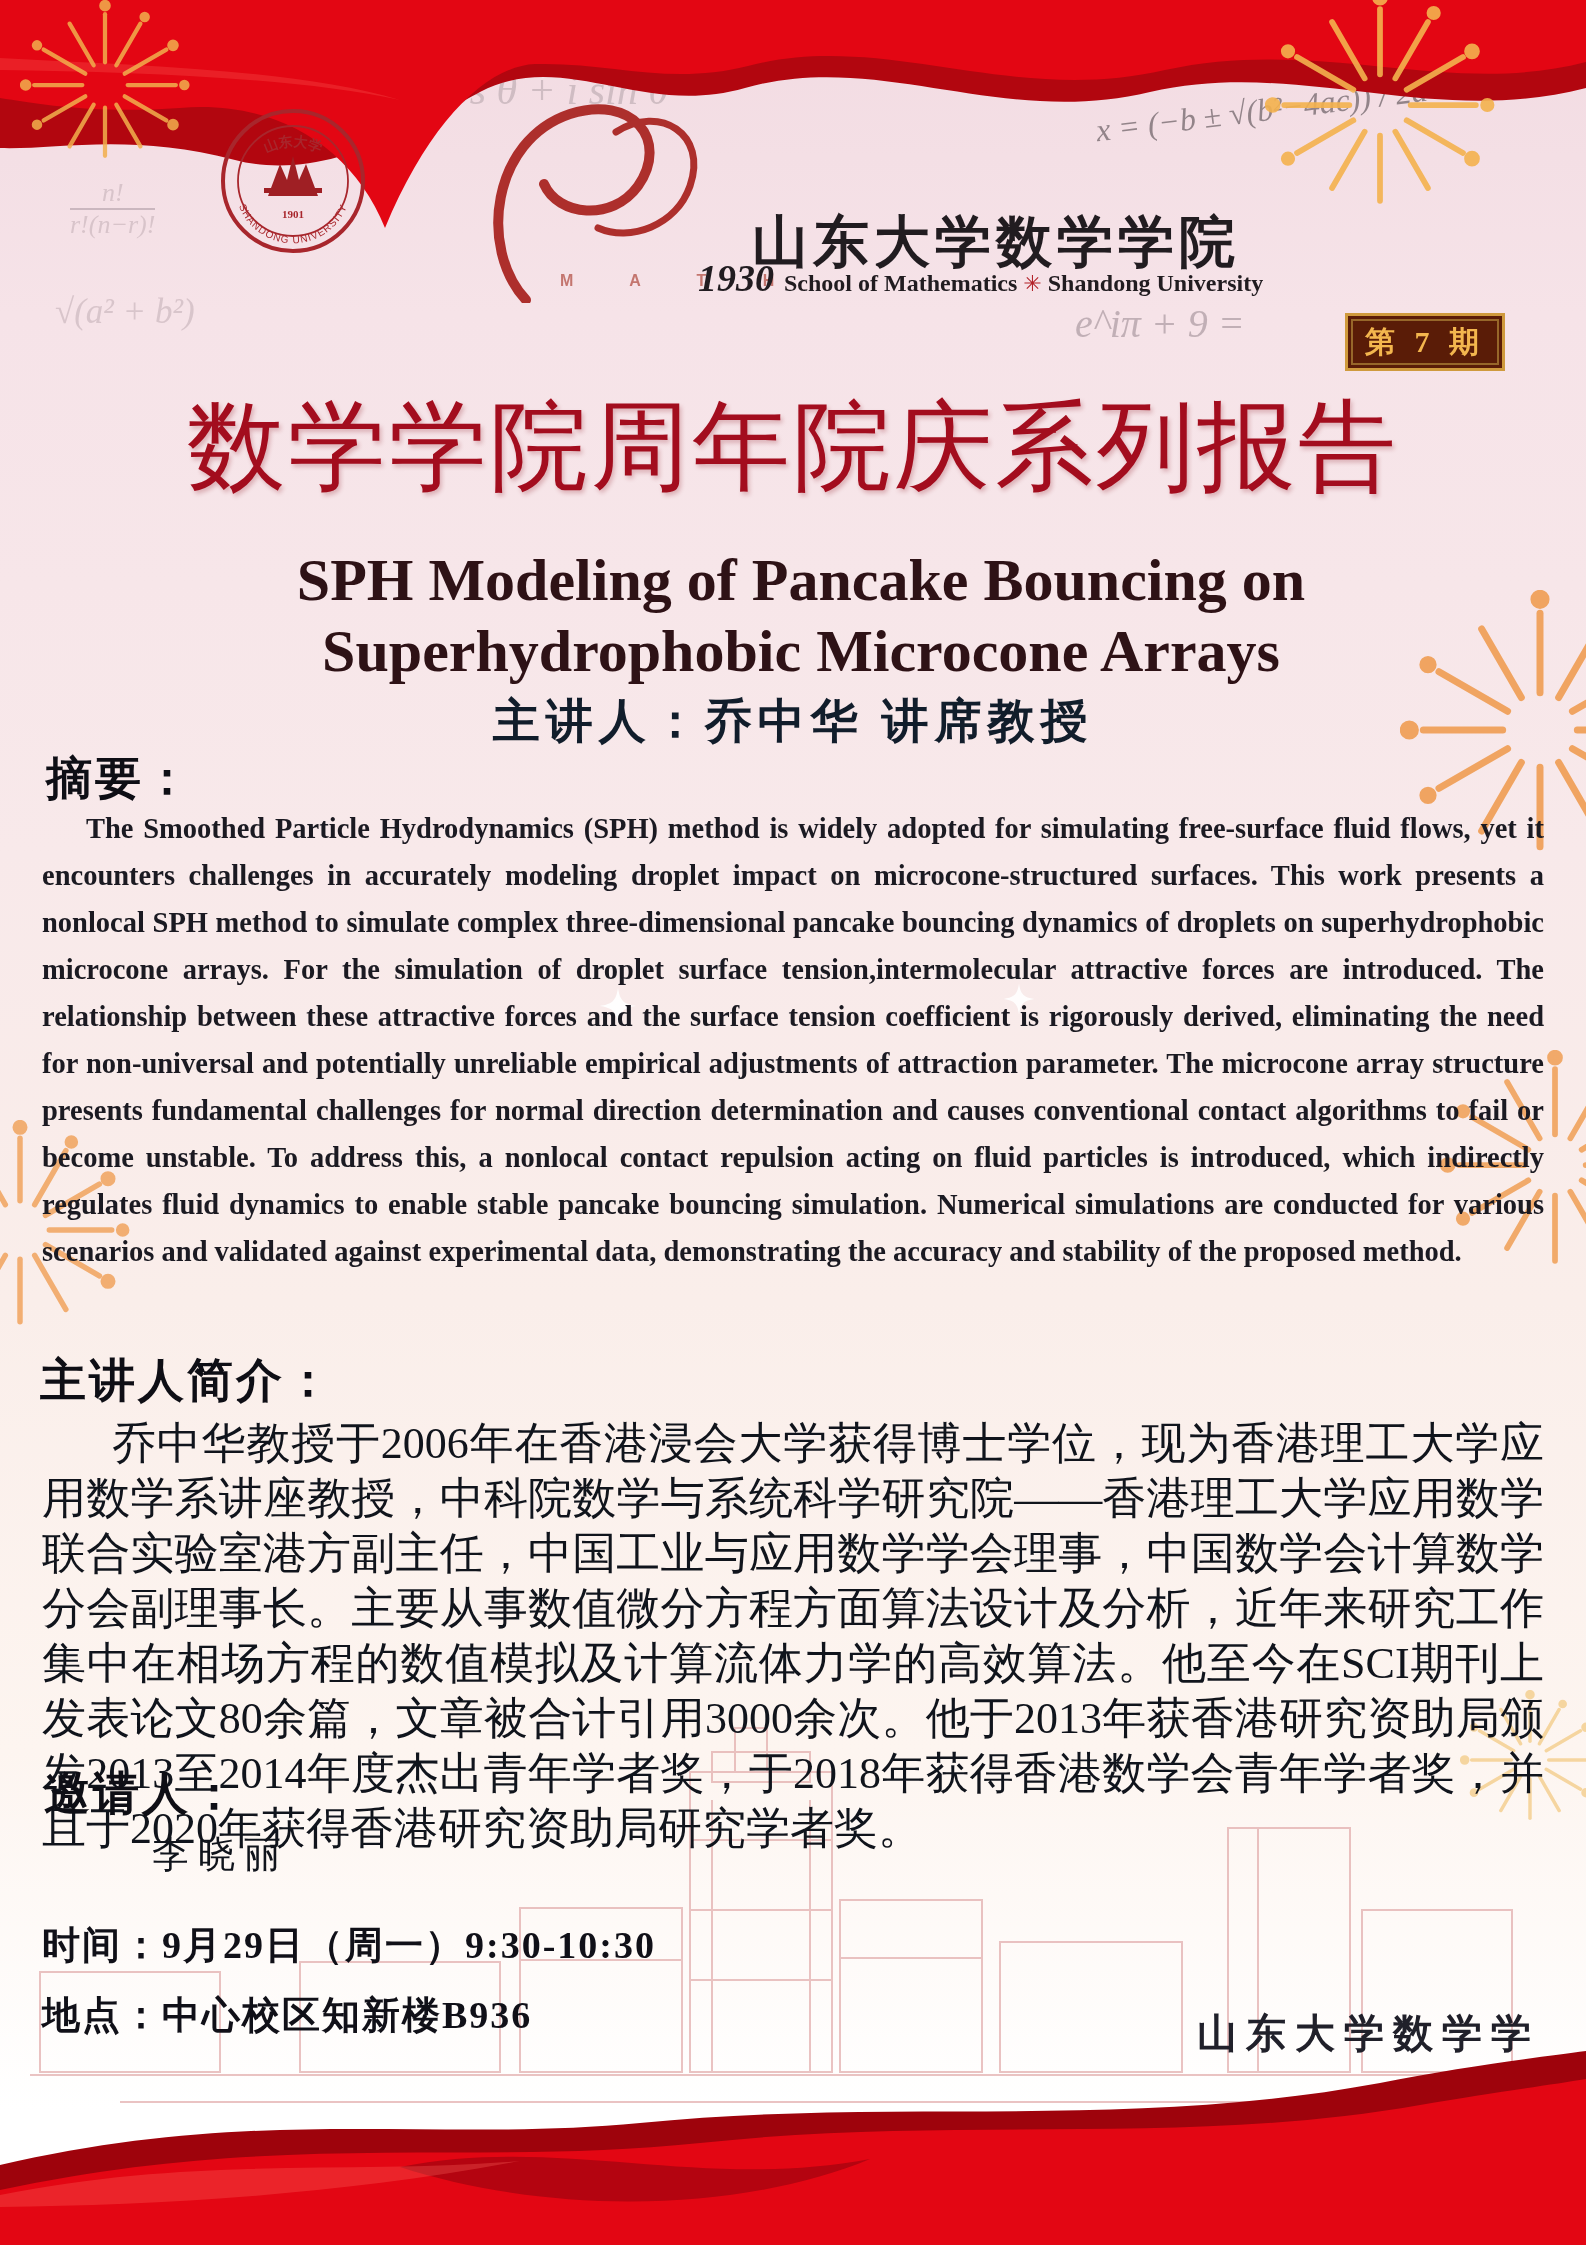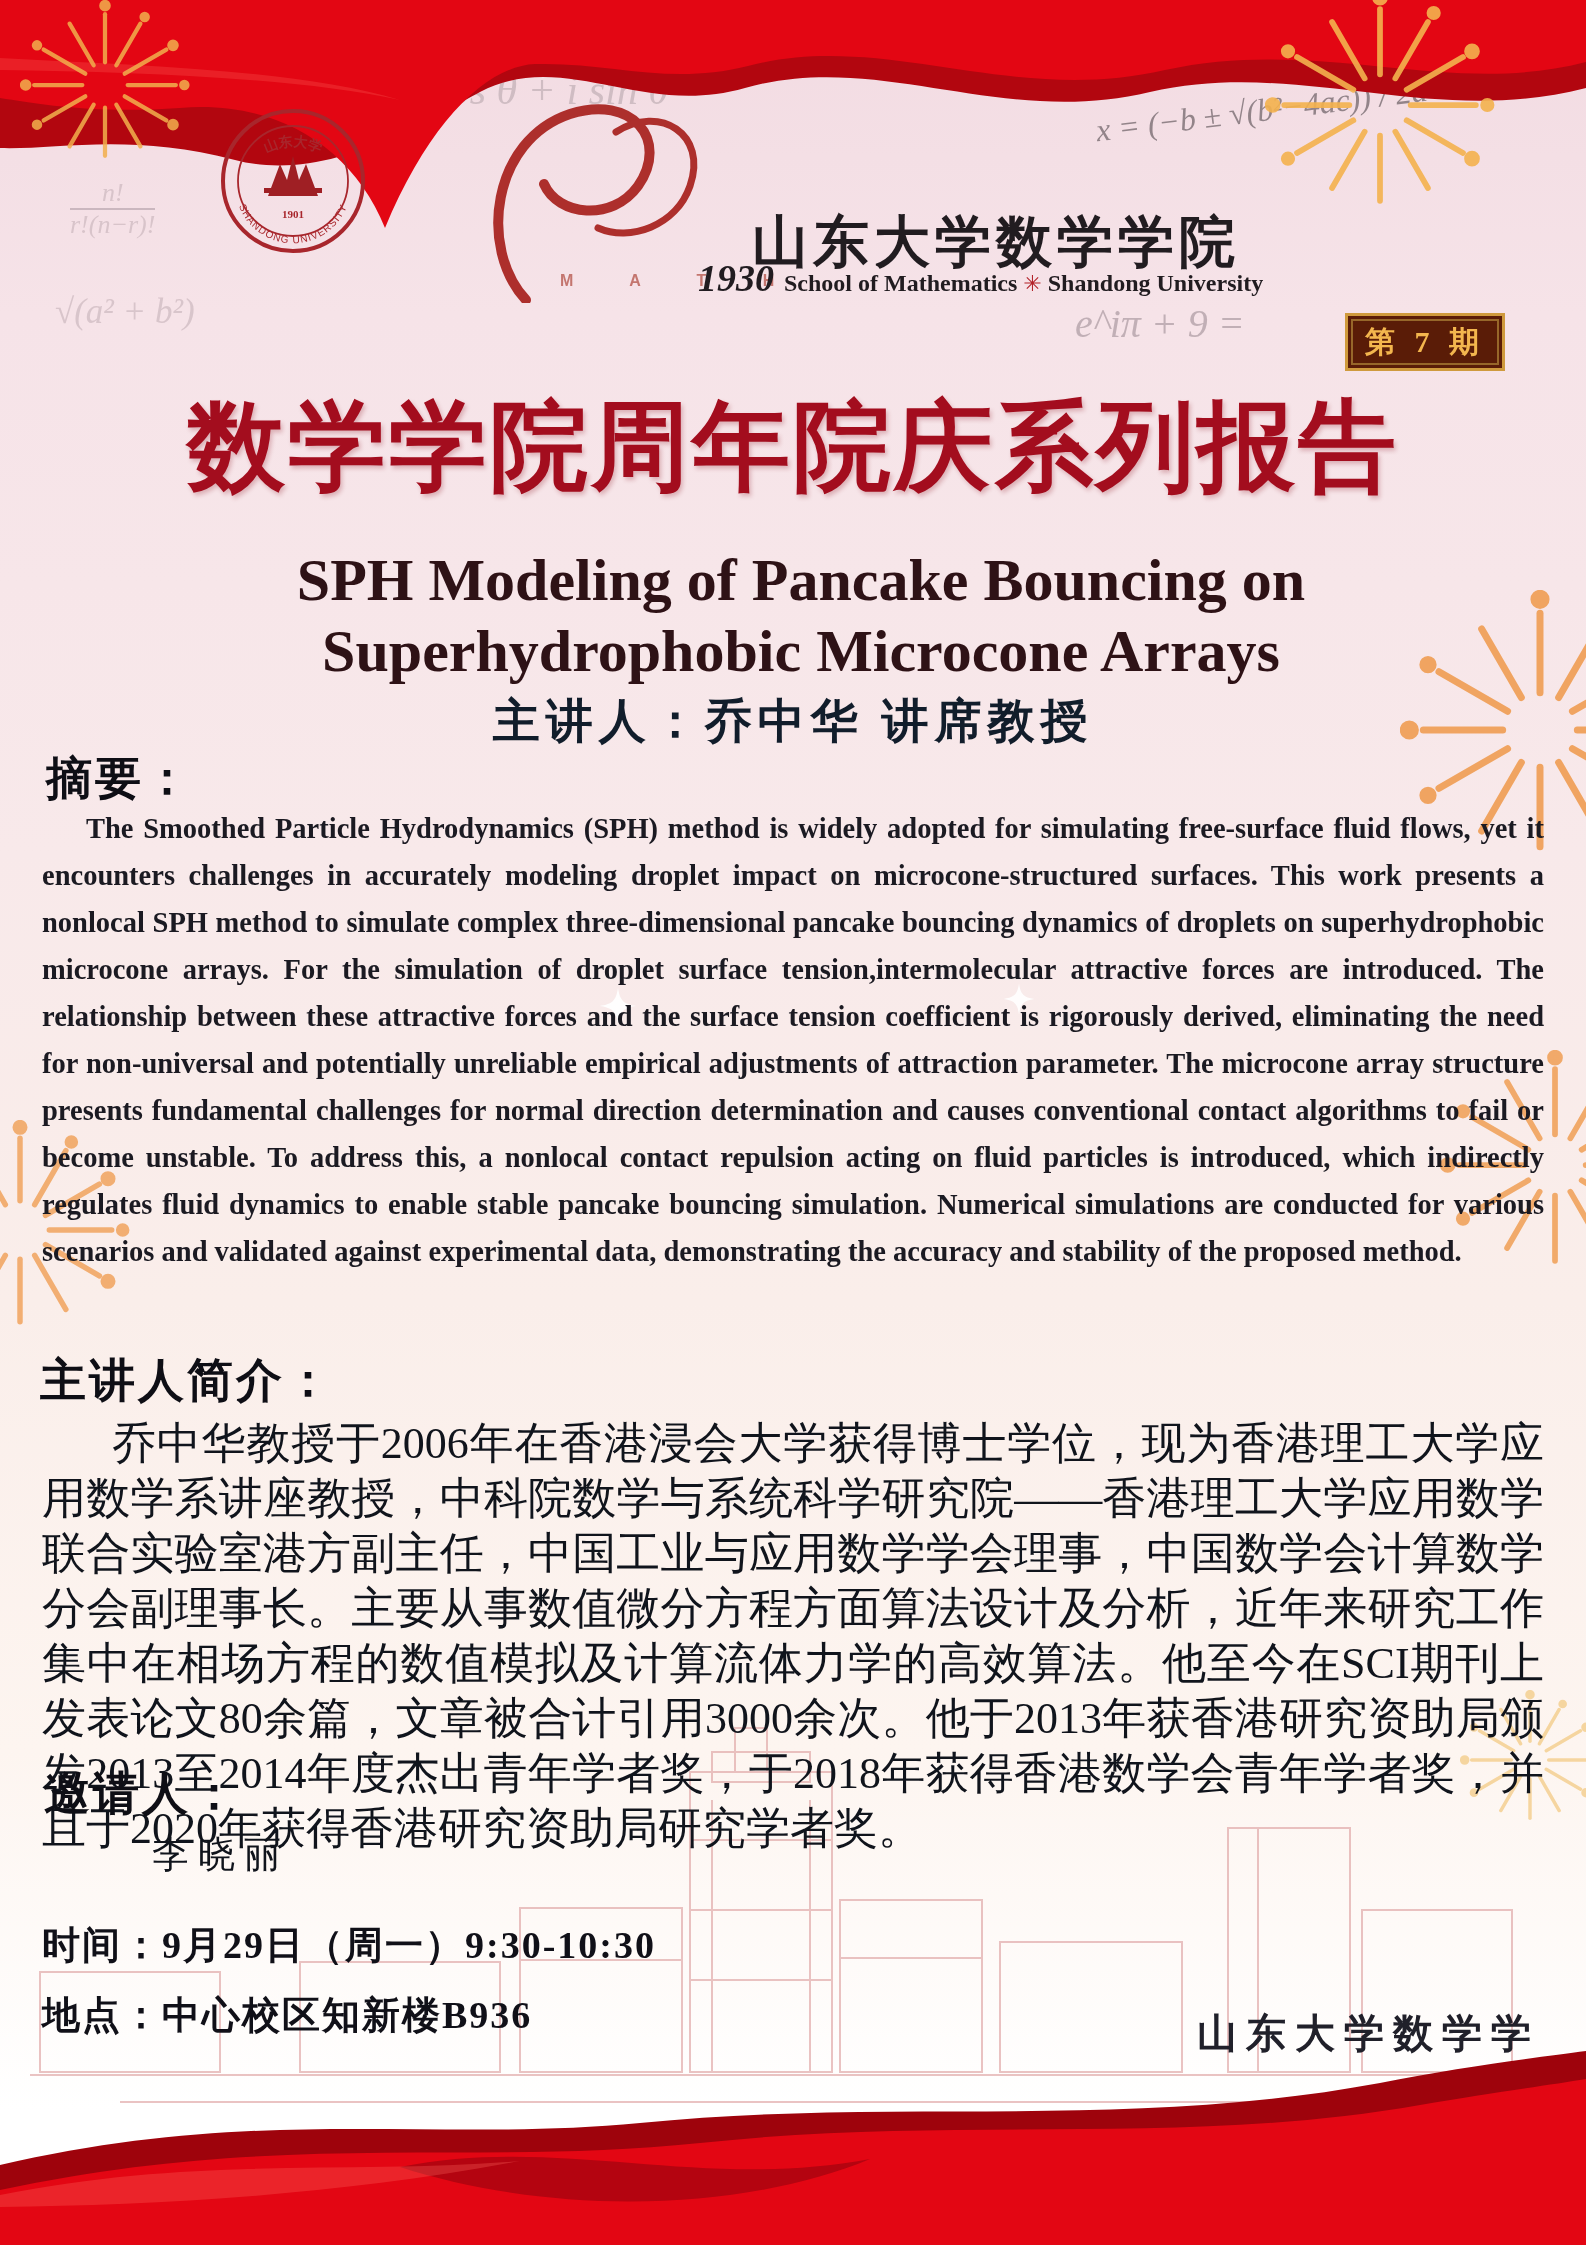--- a/index.html
+++ b/index.html
@@ -23,21 +23,21 @@
   .uni-en .yr{font-size:38px;font-weight:700;font-style:italic;margin-right:10px;}
   .uni-en .nm{font-size:24px;font-weight:700;}
   .uni-en .star{font-size:22px;color:#b3232a;margin:0 6px;font-style:normal;}
   .badge{position:absolute;left:1345px;top:313px;width:154px;height:52px;background:#5a1c07;
     border:3px solid #cf9a3d;box-shadow:inset 0 0 0 3px #5a1c07,inset 0 0 0 5px #97672a;
     display:flex;align-items:center;justify-content:center;}
   .badge span{color:#f3b64e;font-size:30px;font-weight:700;letter-spacing:6px;}
   
   .title-row{position:absolute;left:0;top:338px;width:1586px;height:220px;display:flex;
     align-items:center;justify-content:center;}
-  .t-cn{font-size:98px;font-weight:700;color:#a30d1e;letter-spacing:3px;
+  .t-cn{font-size:98px;font-weight:400;color:#a30d1e;letter-spacing:3px;
     text-shadow:2px 3px 4px rgba(140,20,30,.25);}
   .t-num{font-size:238px;line-height:160px;font-style:italic;font-weight:700;padding:0 14px 0 6px;
     background:linear-gradient(165deg,#fbe9a6 5%,#f2cd6c 28%,#dca62f 55%,#b67f12 78%,#ecc96c 100%);
     -webkit-background-clip:text;background-clip:text;color:transparent;
     filter:drop-shadow(5px 7px 5px rgba(120,75,0,.35));transform:translateY(-10px);}
   
   .en-title{position:absolute;left:0;top:545px;width:1586px;text-align:center;
     font-size:60px;font-weight:700;color:#2e1216;line-height:71px;padding-left:8px;}
   .speaker{position:absolute;left:0;top:690px;width:1586px;text-align:center;
     font-size:47px;font-weight:900;color:#111d2b;letter-spacing:6px;}

